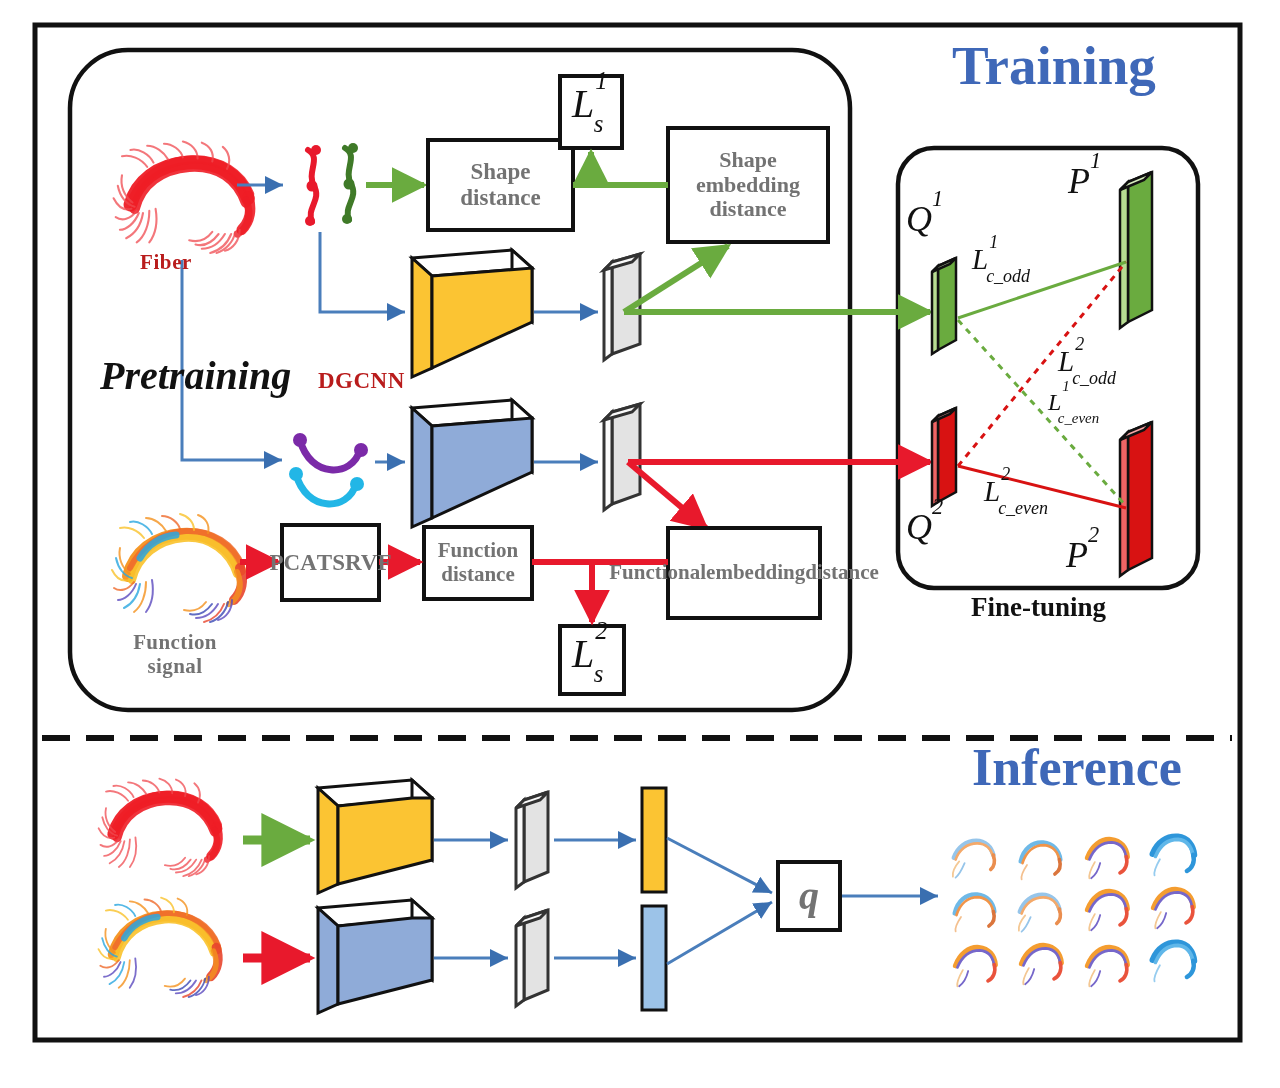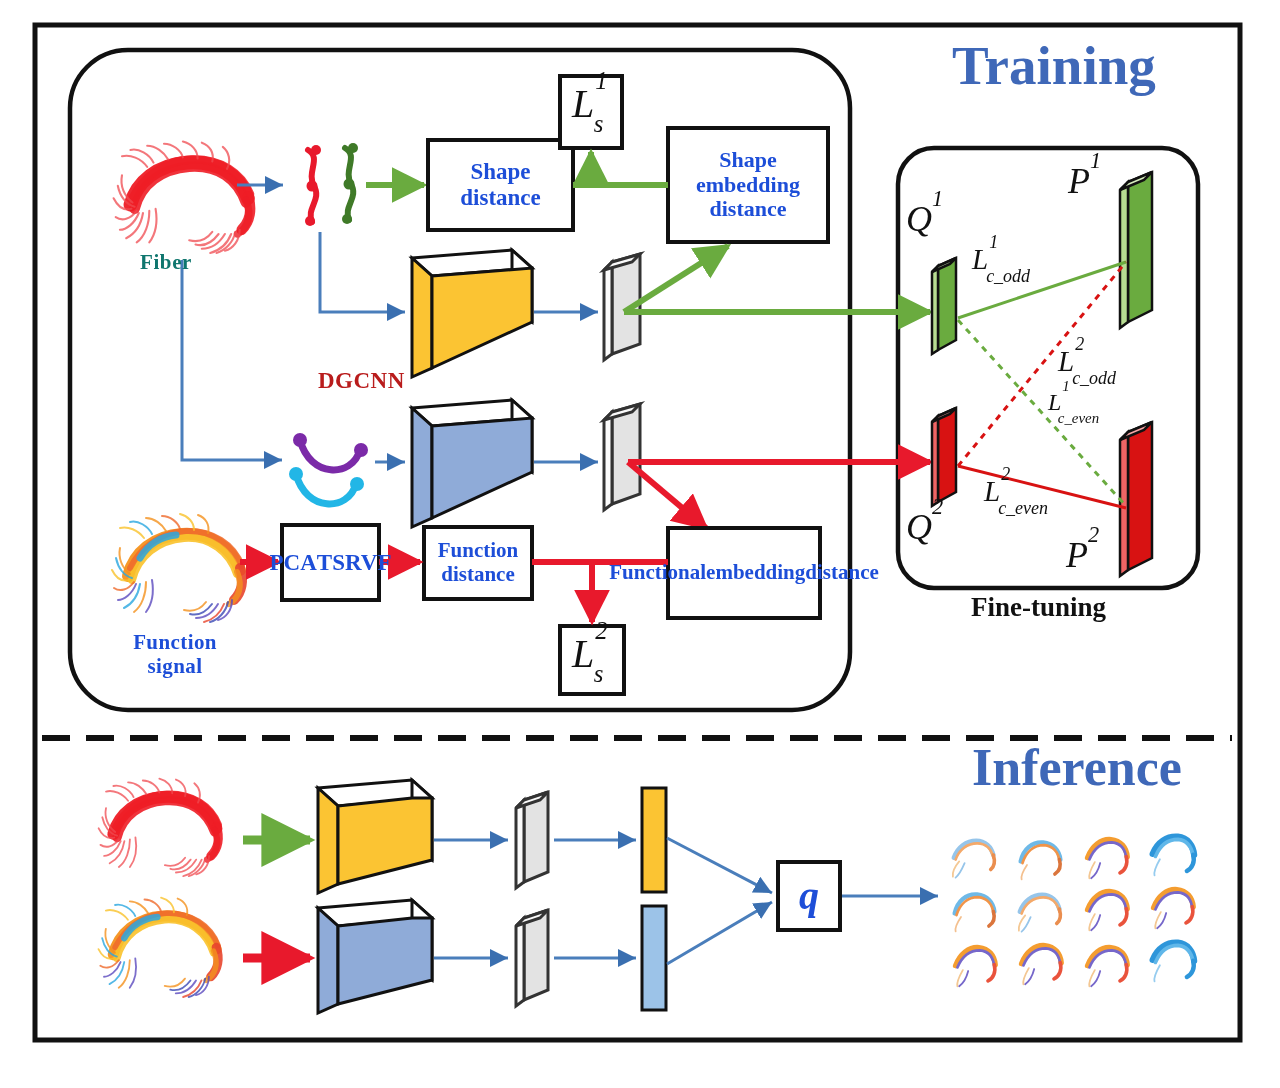--- a/index.html
+++ b/index.html
@@ -1,21 +1,21 @@
 <!DOCTYPE html>
 <html><head>
 <meta charset="utf-8">
 <style>
   html,body{margin:0;padding:0;background:#fff;}
   body{width:1280px;height:1088px;font-family:"Liberation Serif",serif;overflow:hidden;position:relative;}
   #stage{position:absolute;left:0;top:0;width:1112px;height:1088px;}
   svg#diagram{position:absolute;left:0;top:0;width:1280px;height:1088px;}
   .txt{position:absolute;white-space:nowrap;}
   .boxlabel{position:absolute;display:flex;align-items:center;justify-content:center;
-    text-align:center;font-family:"Liberation Serif",serif;font-weight:bold;color:#1d4ed8;line-height:1.12;}
+    text-align:center;font-family:"Liberation Serif",serif;font-weight:bold;color:#737373;line-height:1.12;}
   .sectiontitle{font-family:"Liberation Serif",serif;font-weight:bold;font-style:normal;}
   .mathlbl{font-family:"Liberation Serif",serif;font-style:italic;color:#111;}
   sup,sub{font-size:.62em;font-style:normal;}
   .mathlbl sup,.mathlbl sub{font-style:italic;}
 </style>
 </head>
 <body>
 
 <div id="stage">
 
@@ -354,24 +354,25 @@
     <g transform="translate(1150,940) scale(0.9)">
           <use href="#thumbD"></use>
         </g>
   </g>
 </svg>
 
 <div class="txt sectiontitle" style="left:952px;top:34px;font-size:55px;color:#3f68b8;">Training</div>
 
 <div class="txt sectiontitle" style="left:972px;top:738px;font-size:52px;color:#3f68b8;">Inference</div>
 
+<div class="txt" style="left:100px;top:352px;font-size:40px;font-weight:bold;font-style:italic;color:#111;">Pretraining</div>
 
 <div class="txt" style="left:318px;top:368px;font-size:23px;font-weight:bold;color:#b91c1c;letter-spacing:.5px;">DGCNN</div>
 
-<div class="txt" style="left:140px;top:250px;font-size:21px;font-weight:bold;color:#0f766e;letter-spacing:.6px;">Fiber</div>
+<div class="txt" style="left:140px;top:250px;font-size:21px;font-weight:bold;color:#b91c1c;letter-spacing:.6px;">Fiber</div>
 
 <div class="boxlabel" style="left:110px;top:628px;width:130px;height:54px;font-size:21px;letter-spacing:.4px;flex-direction:column;">
   <span>Function</span>
   <span>signal</span>
 </div>
 
 <div class="boxlabel" style="left:428px;top:140px;width:145px;height:90;height:90px;font-size:23px;flex-direction:column;">
   <span>Shape</span>
   <span>distance</span>
 </div>

